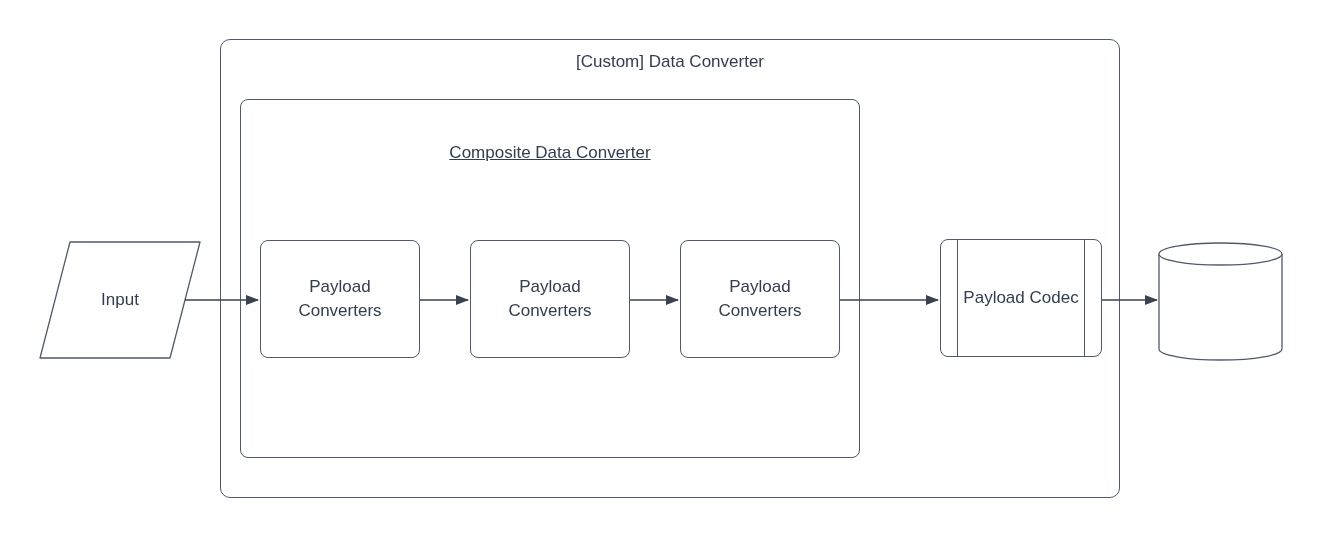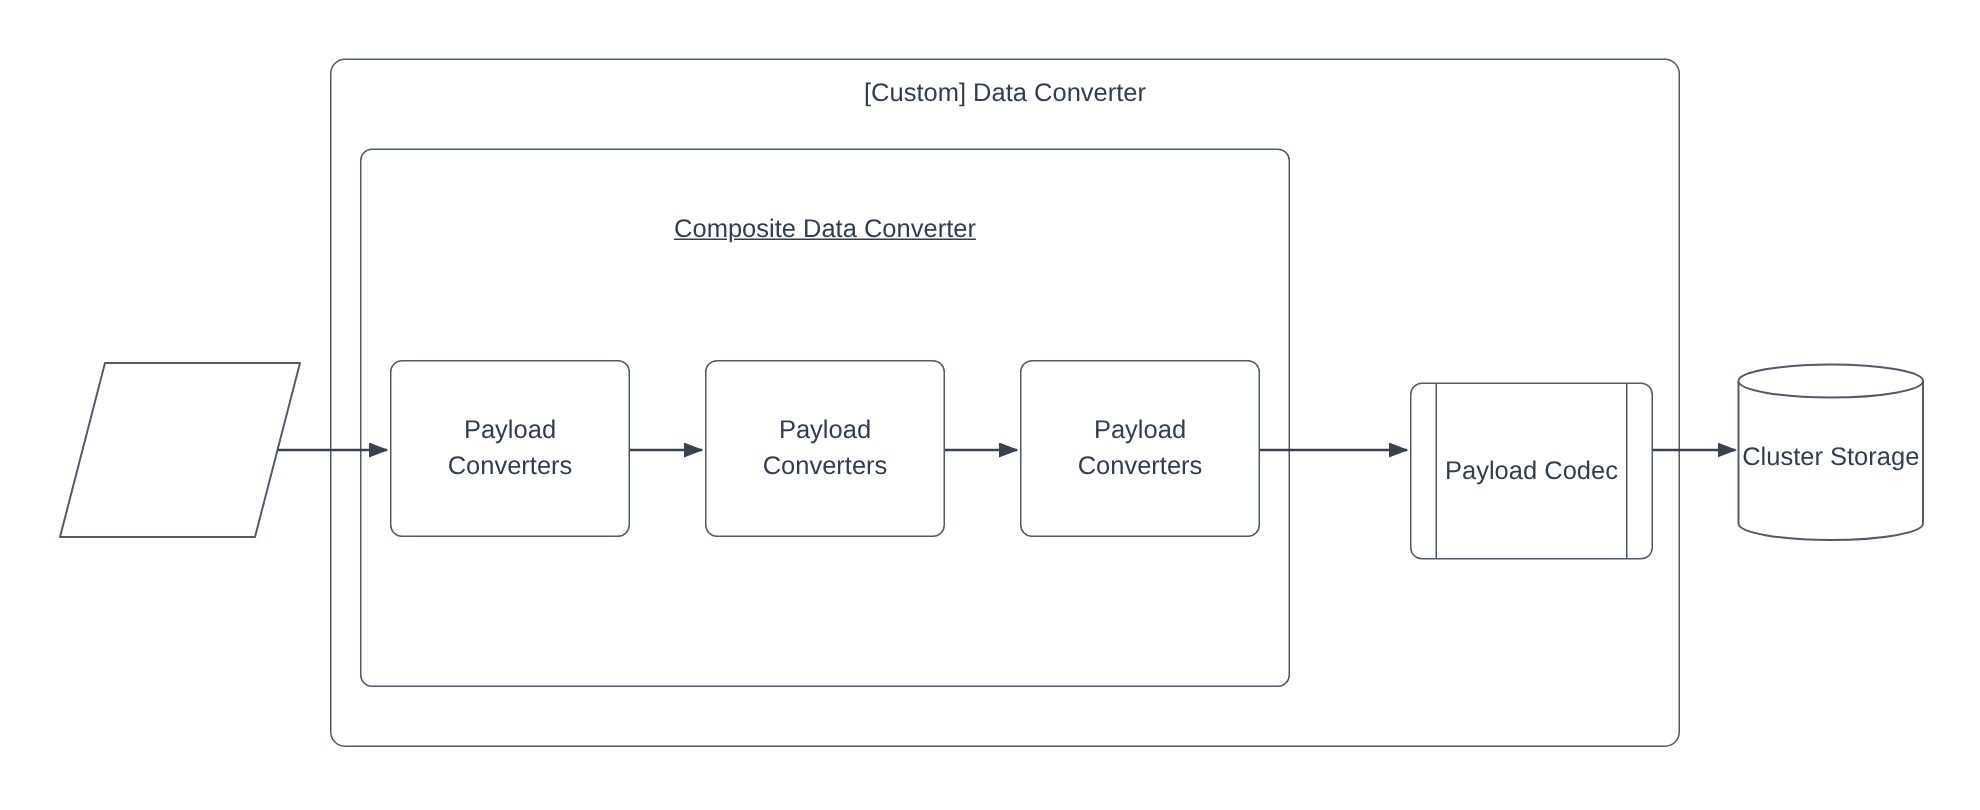--- a/index.html
+++ b/index.html
@@ -18,21 +18,21 @@
   .inner-title { padding-top:43px;text-decoration:underline; }
   .node {
     position:absolute; display:flex; align-items:center; justify-content:center;
     text-align:center; font-size:17px; line-height:24px; color:#323d4e;
     box-sizing:border-box; background:#ffffff;
   }
   .proc-box { border:1.3px solid #505a68; border-radius:8px; }
   .pc-1 { left:260px; top:240px; width:160px; height:118px; }
   .pc-2 { left:470px; top:240px; width:160px; height:118px; }
   .pc-3 { left:680px; top:240px; width:160px; height:118px; }
-  .codec { left:940px; top:255px; width:162px; height:118px; }
+  .codec { left:940px; top:239px; width:162px; height:118px; }
   .codec .side-bar {
     position:absolute; top:0; bottom:0; width:0; border-left:1.3px solid #505a68;
   }
   .codec .side-bar.left  { left:16px; }
   .codec .side-bar.right { right:16px; }
   .node-label { max-width:118px; }
   
   .shape-label {
     position:absolute; display:flex; align-items:center; justify-content:center;
     text-align:center; font-size:17px; line-height:24px; color:#323d4e;
@@ -85,15 +85,15 @@
       <ellipse cx="1220.5" cy="254" rx="61.5" ry="11" fill="#ffffff" stroke="#505a68" stroke-width="1.3"></ellipse>
     </g>
 
     <line x1="185" y1="300" x2="258" y2="300" stroke="#39424e" stroke-width="1.6" marker-end="url(#arrowhead)"></line>
     <line x1="420" y1="300" x2="468" y2="300" stroke="#39424e" stroke-width="1.6" marker-end="url(#arrowhead)"></line>
     <line x1="630" y1="300" x2="678" y2="300" stroke="#39424e" stroke-width="1.6" marker-end="url(#arrowhead)"></line>
     <line x1="840" y1="300" x2="938" y2="300" stroke="#39424e" stroke-width="1.6" marker-end="url(#arrowhead)"></line>
     <line x1="1102" y1="300" x2="1157" y2="300" stroke="#39424e" stroke-width="1.6" marker-end="url(#arrowhead)"></line>
   </svg>
 
-  <div class="shape-label storage-label">Cluster Storage</div>
+  <div class="shape-label input-label">Input</div>
 
 </div>
 
 </body></html>

